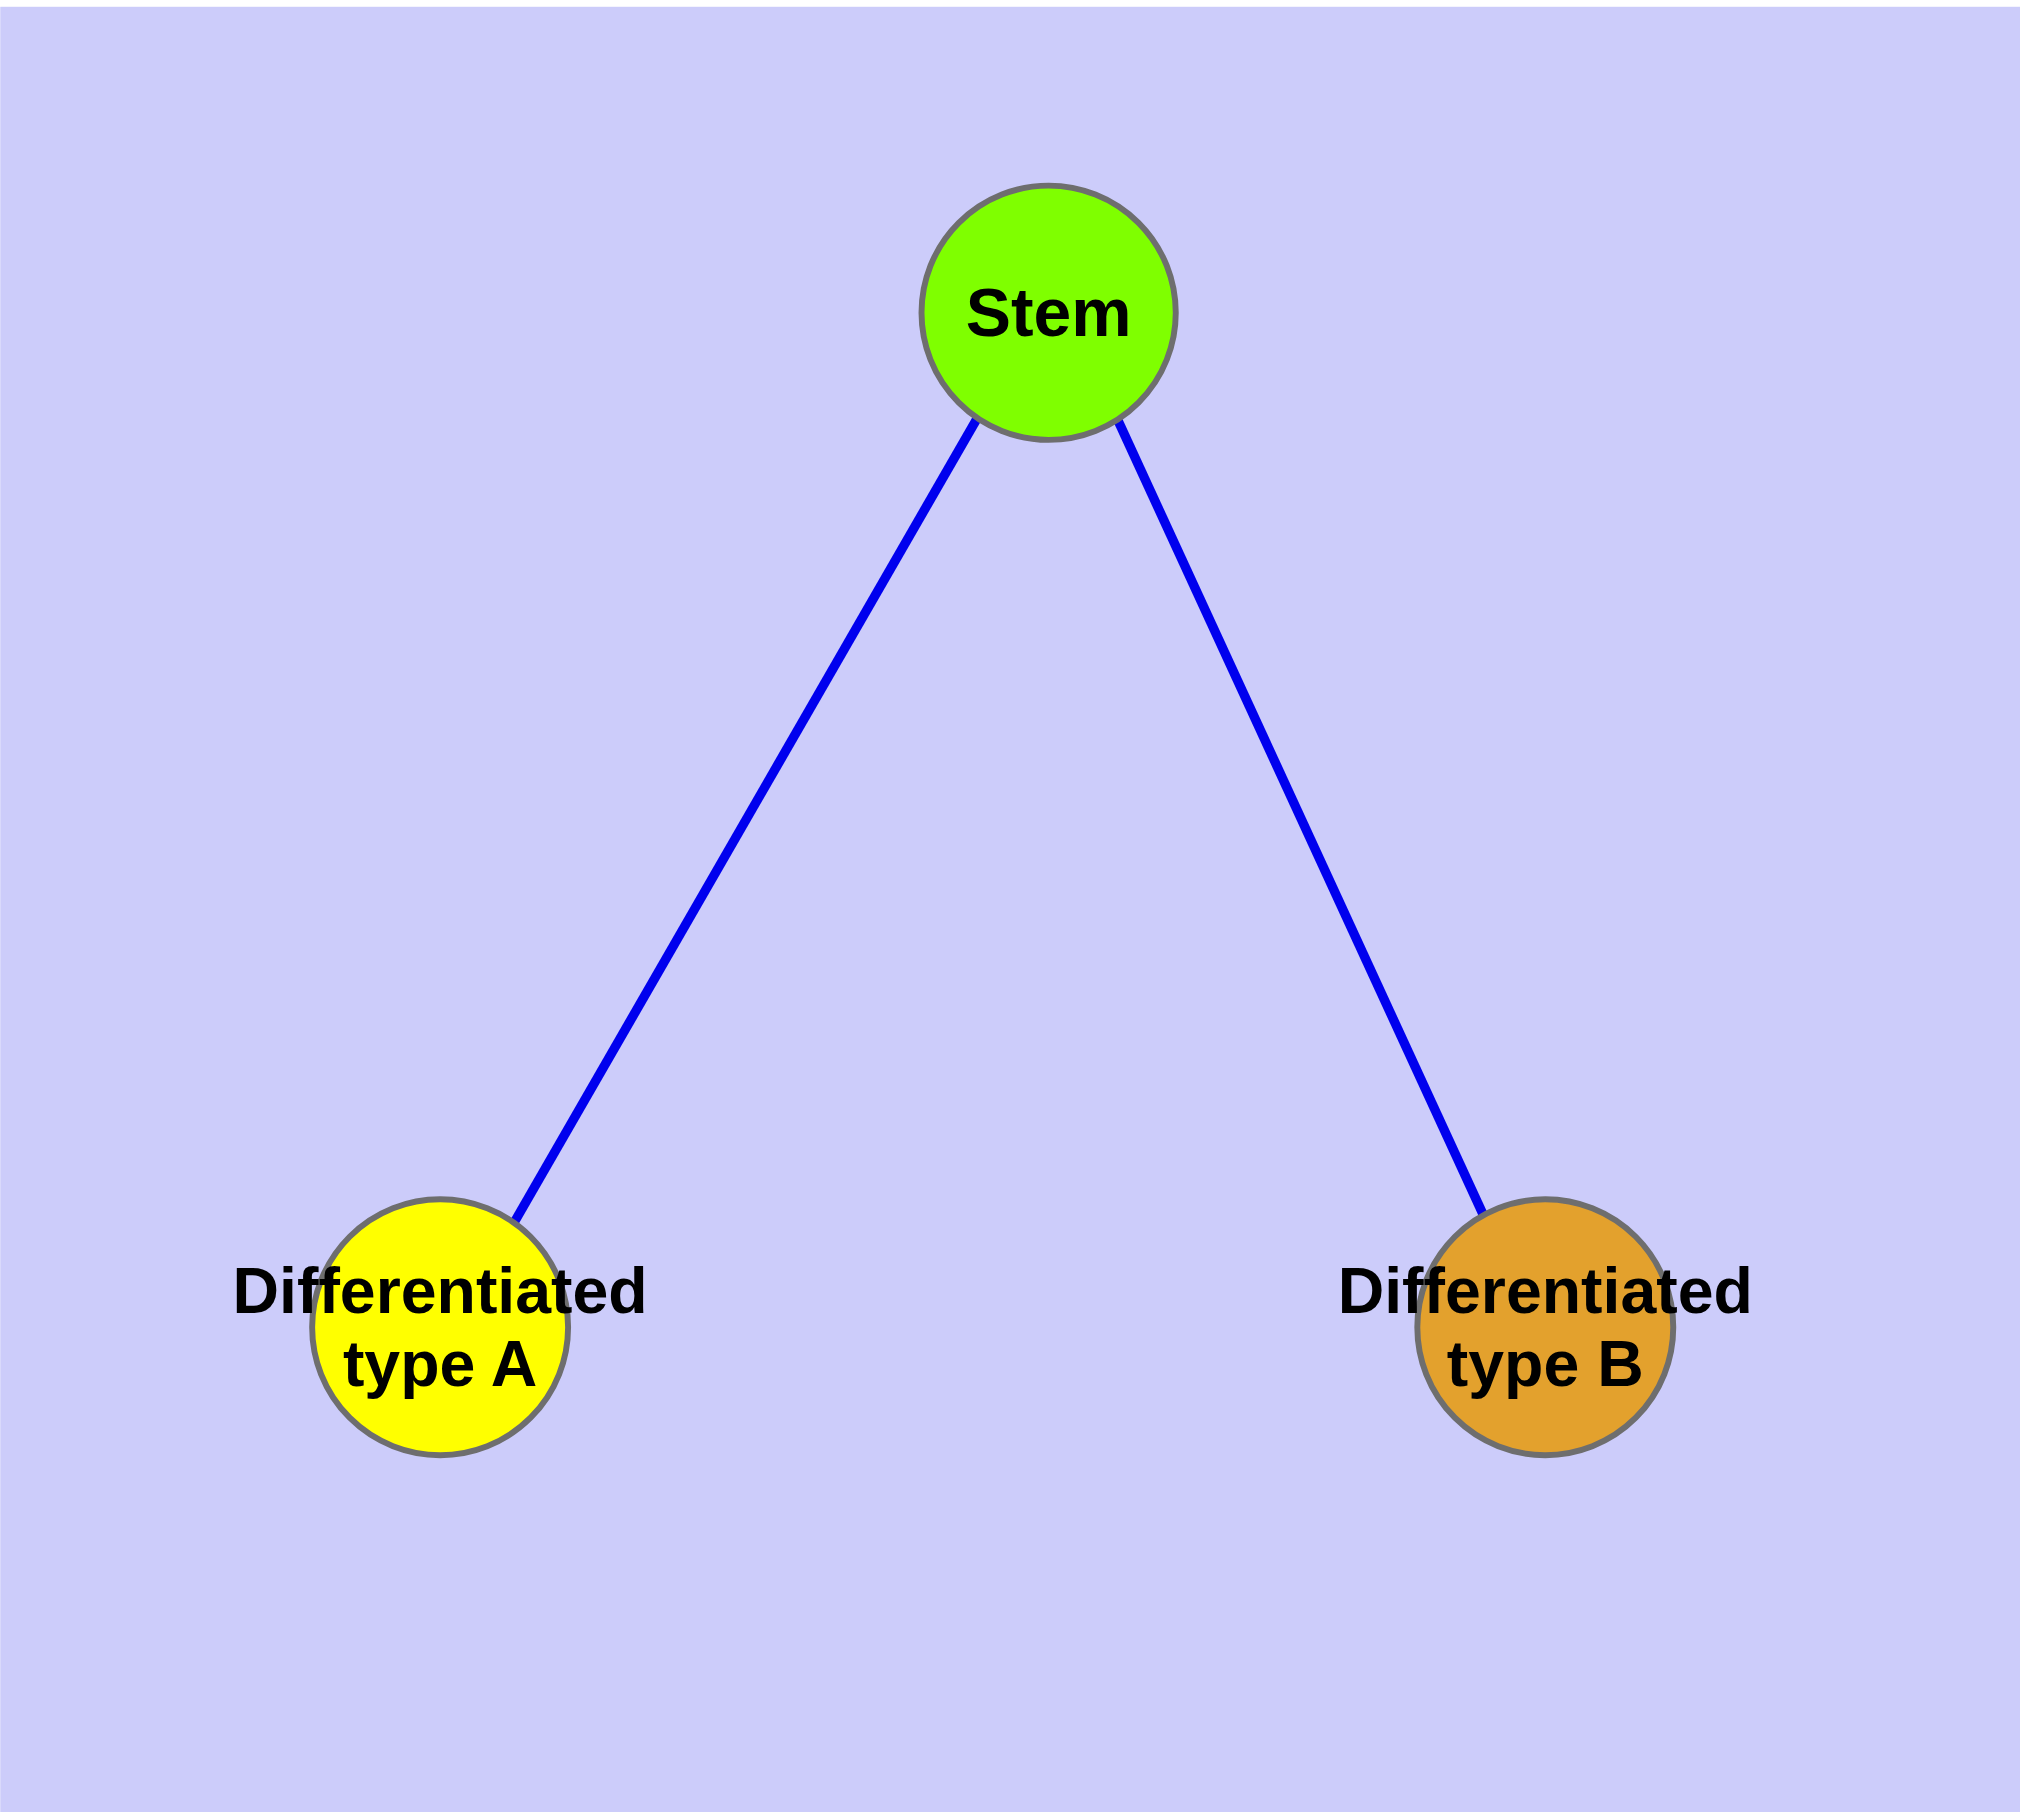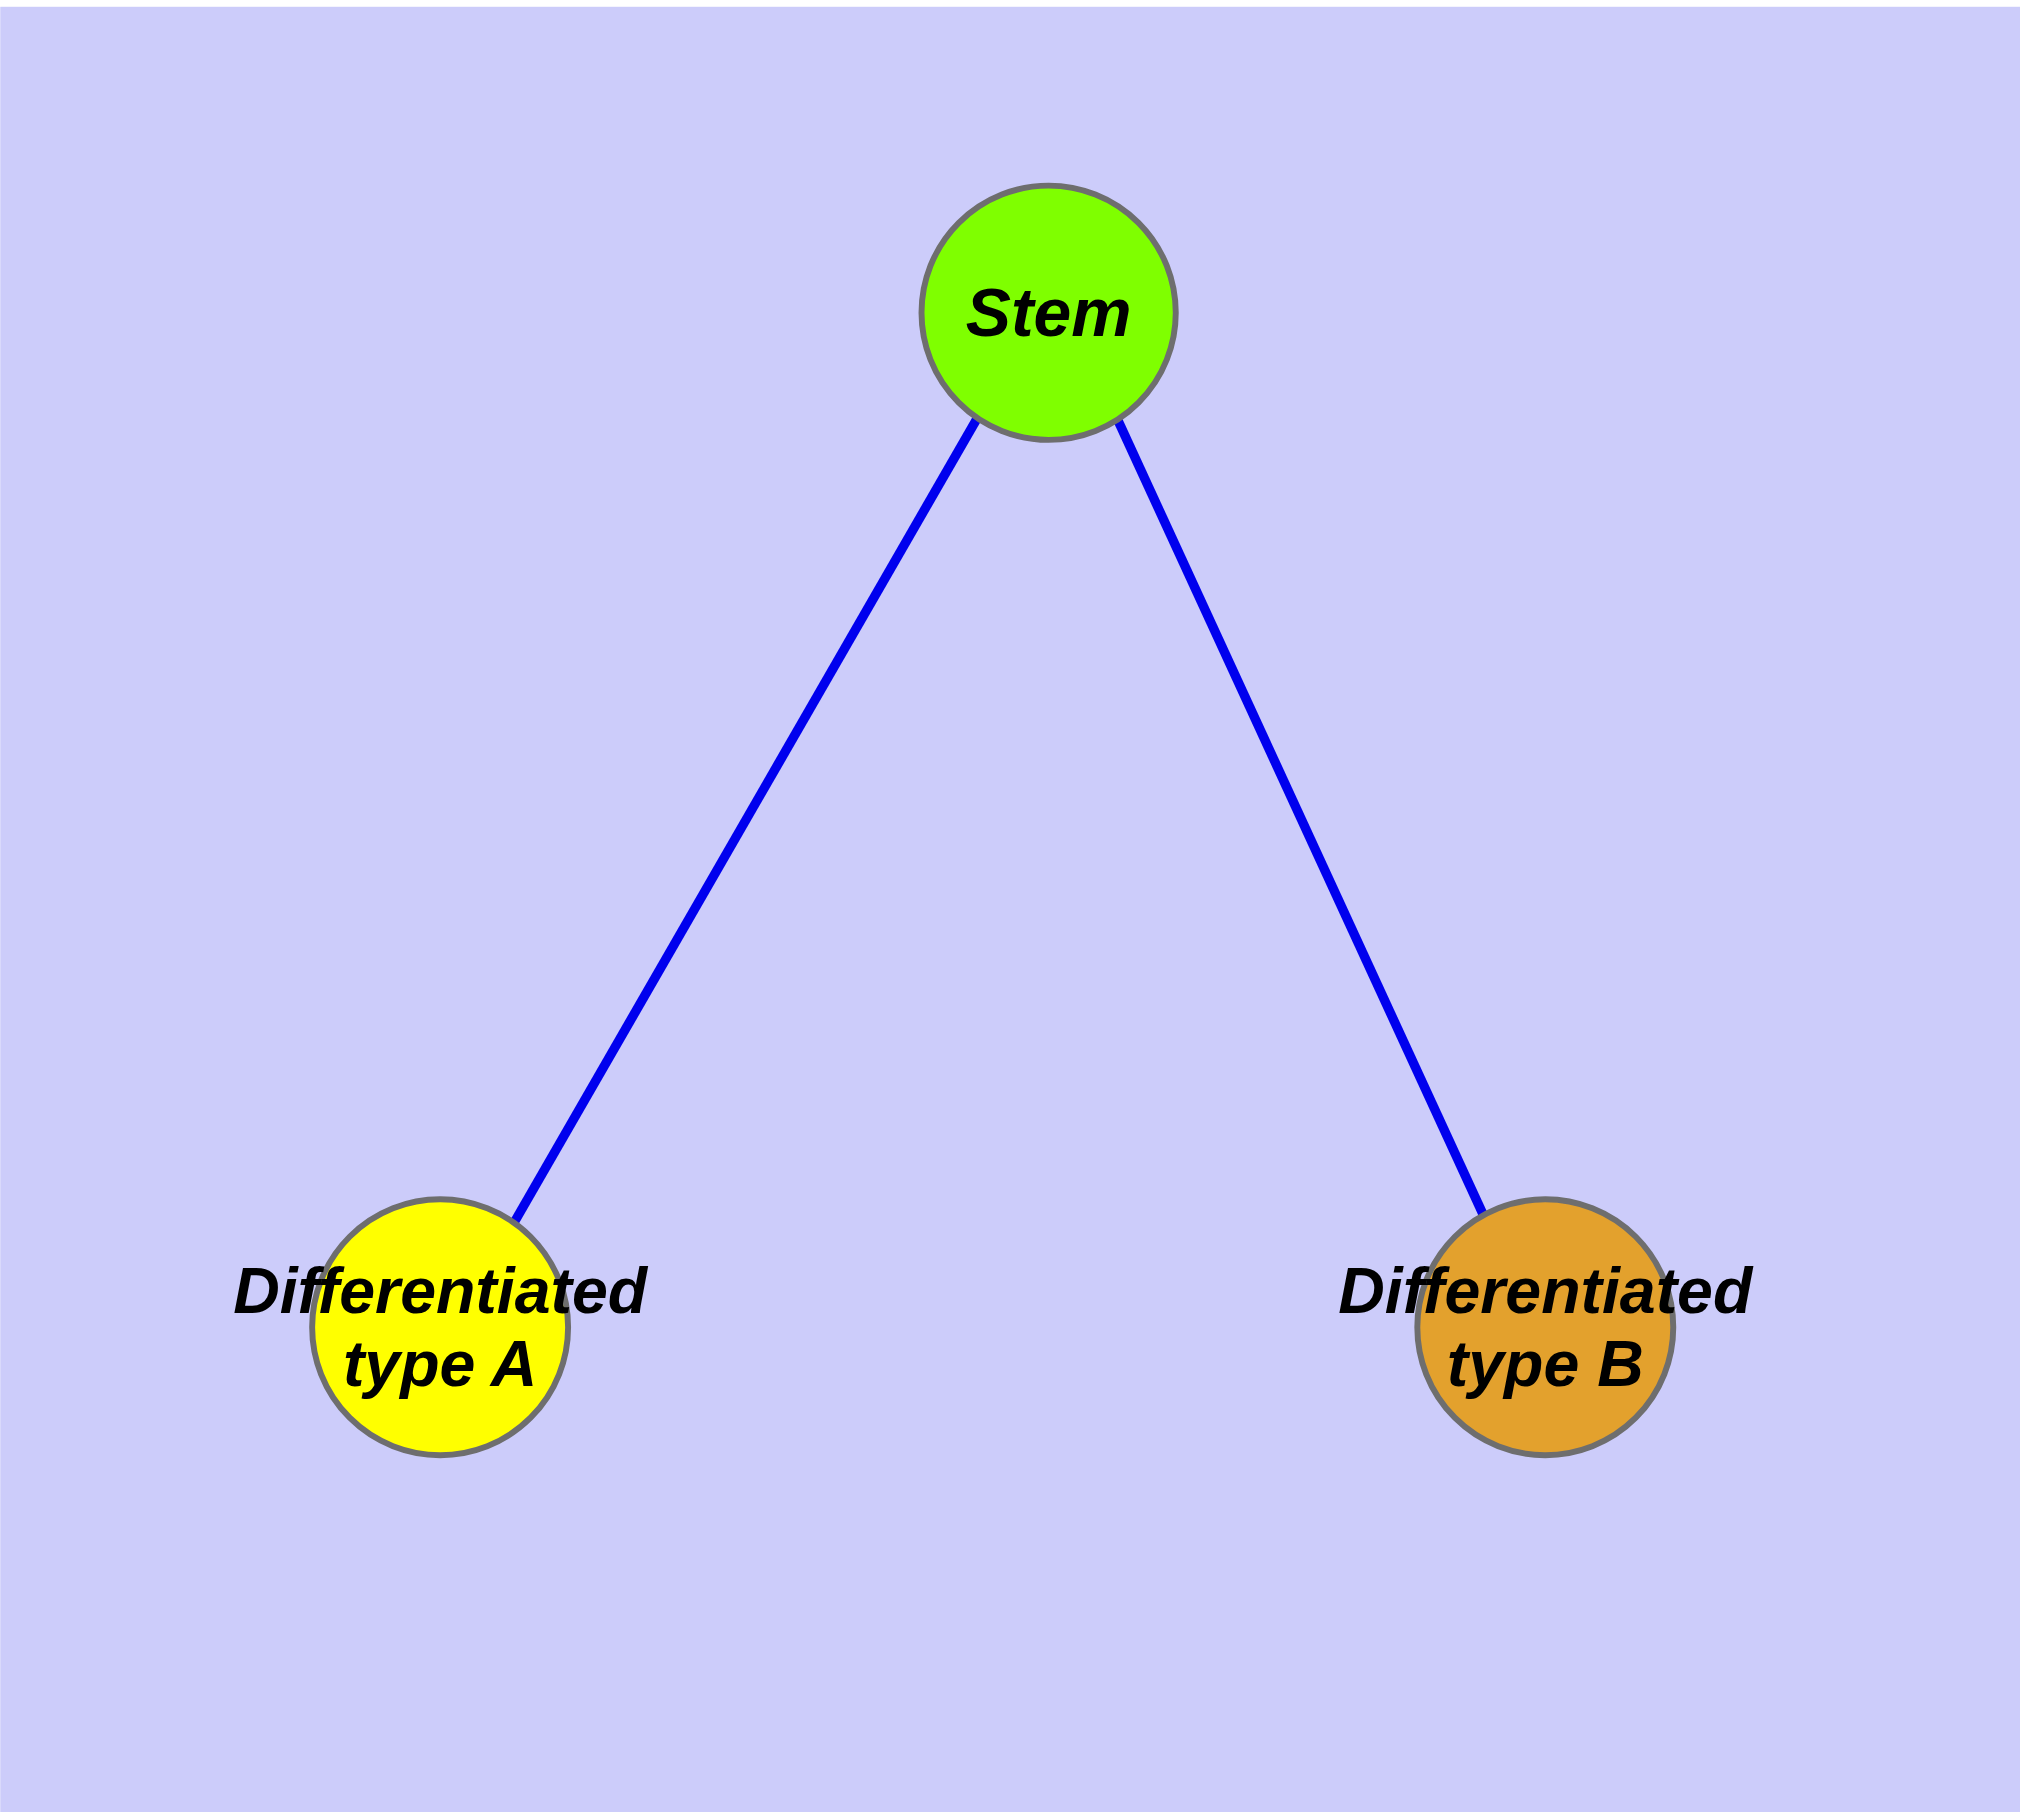--- a/index.html
+++ b/index.html
@@ -29,21 +29,21 @@
     fill: #000000;
     text-anchor: middle;
     paint-order: normal;
   }
   .node-circle { }
   .edge-line { }
 </style>
 </head>
 <body>
 
-<div id="canvas" style="width: 2021px; height: 1812px; background: rgb(255, 255, 255); font-style: italic;">
+<div id="canvas" style="width: 2021px; height: 1812px; background: rgb(255, 255, 255);">
   <svg id="graph-svg" viewBox="0 0 2384 2138">
 
     <rect id="backdrop-rect" x="0" y="8" width="2384" height="2130" fill="#ccccfa"></rect>
 
     <g id="edges-group">
         <line x1="1153" y1="493" x2="606" y2="1443" stroke="#0000ee" stroke-width="11" stroke-linecap="butt" class="edge-line"></line>
         <line x1="1316" y1="490" x2="1751" y2="1436" stroke="#0000ee" stroke-width="11" stroke-linecap="butt" class="edge-line"></line>
       </g>
     <g id="nodes-group">
         <circle cx="1237" cy="369" r="150" fill="#7fff00" stroke="#6e6e6e" stroke-width="7" class="node-circle"></circle>

